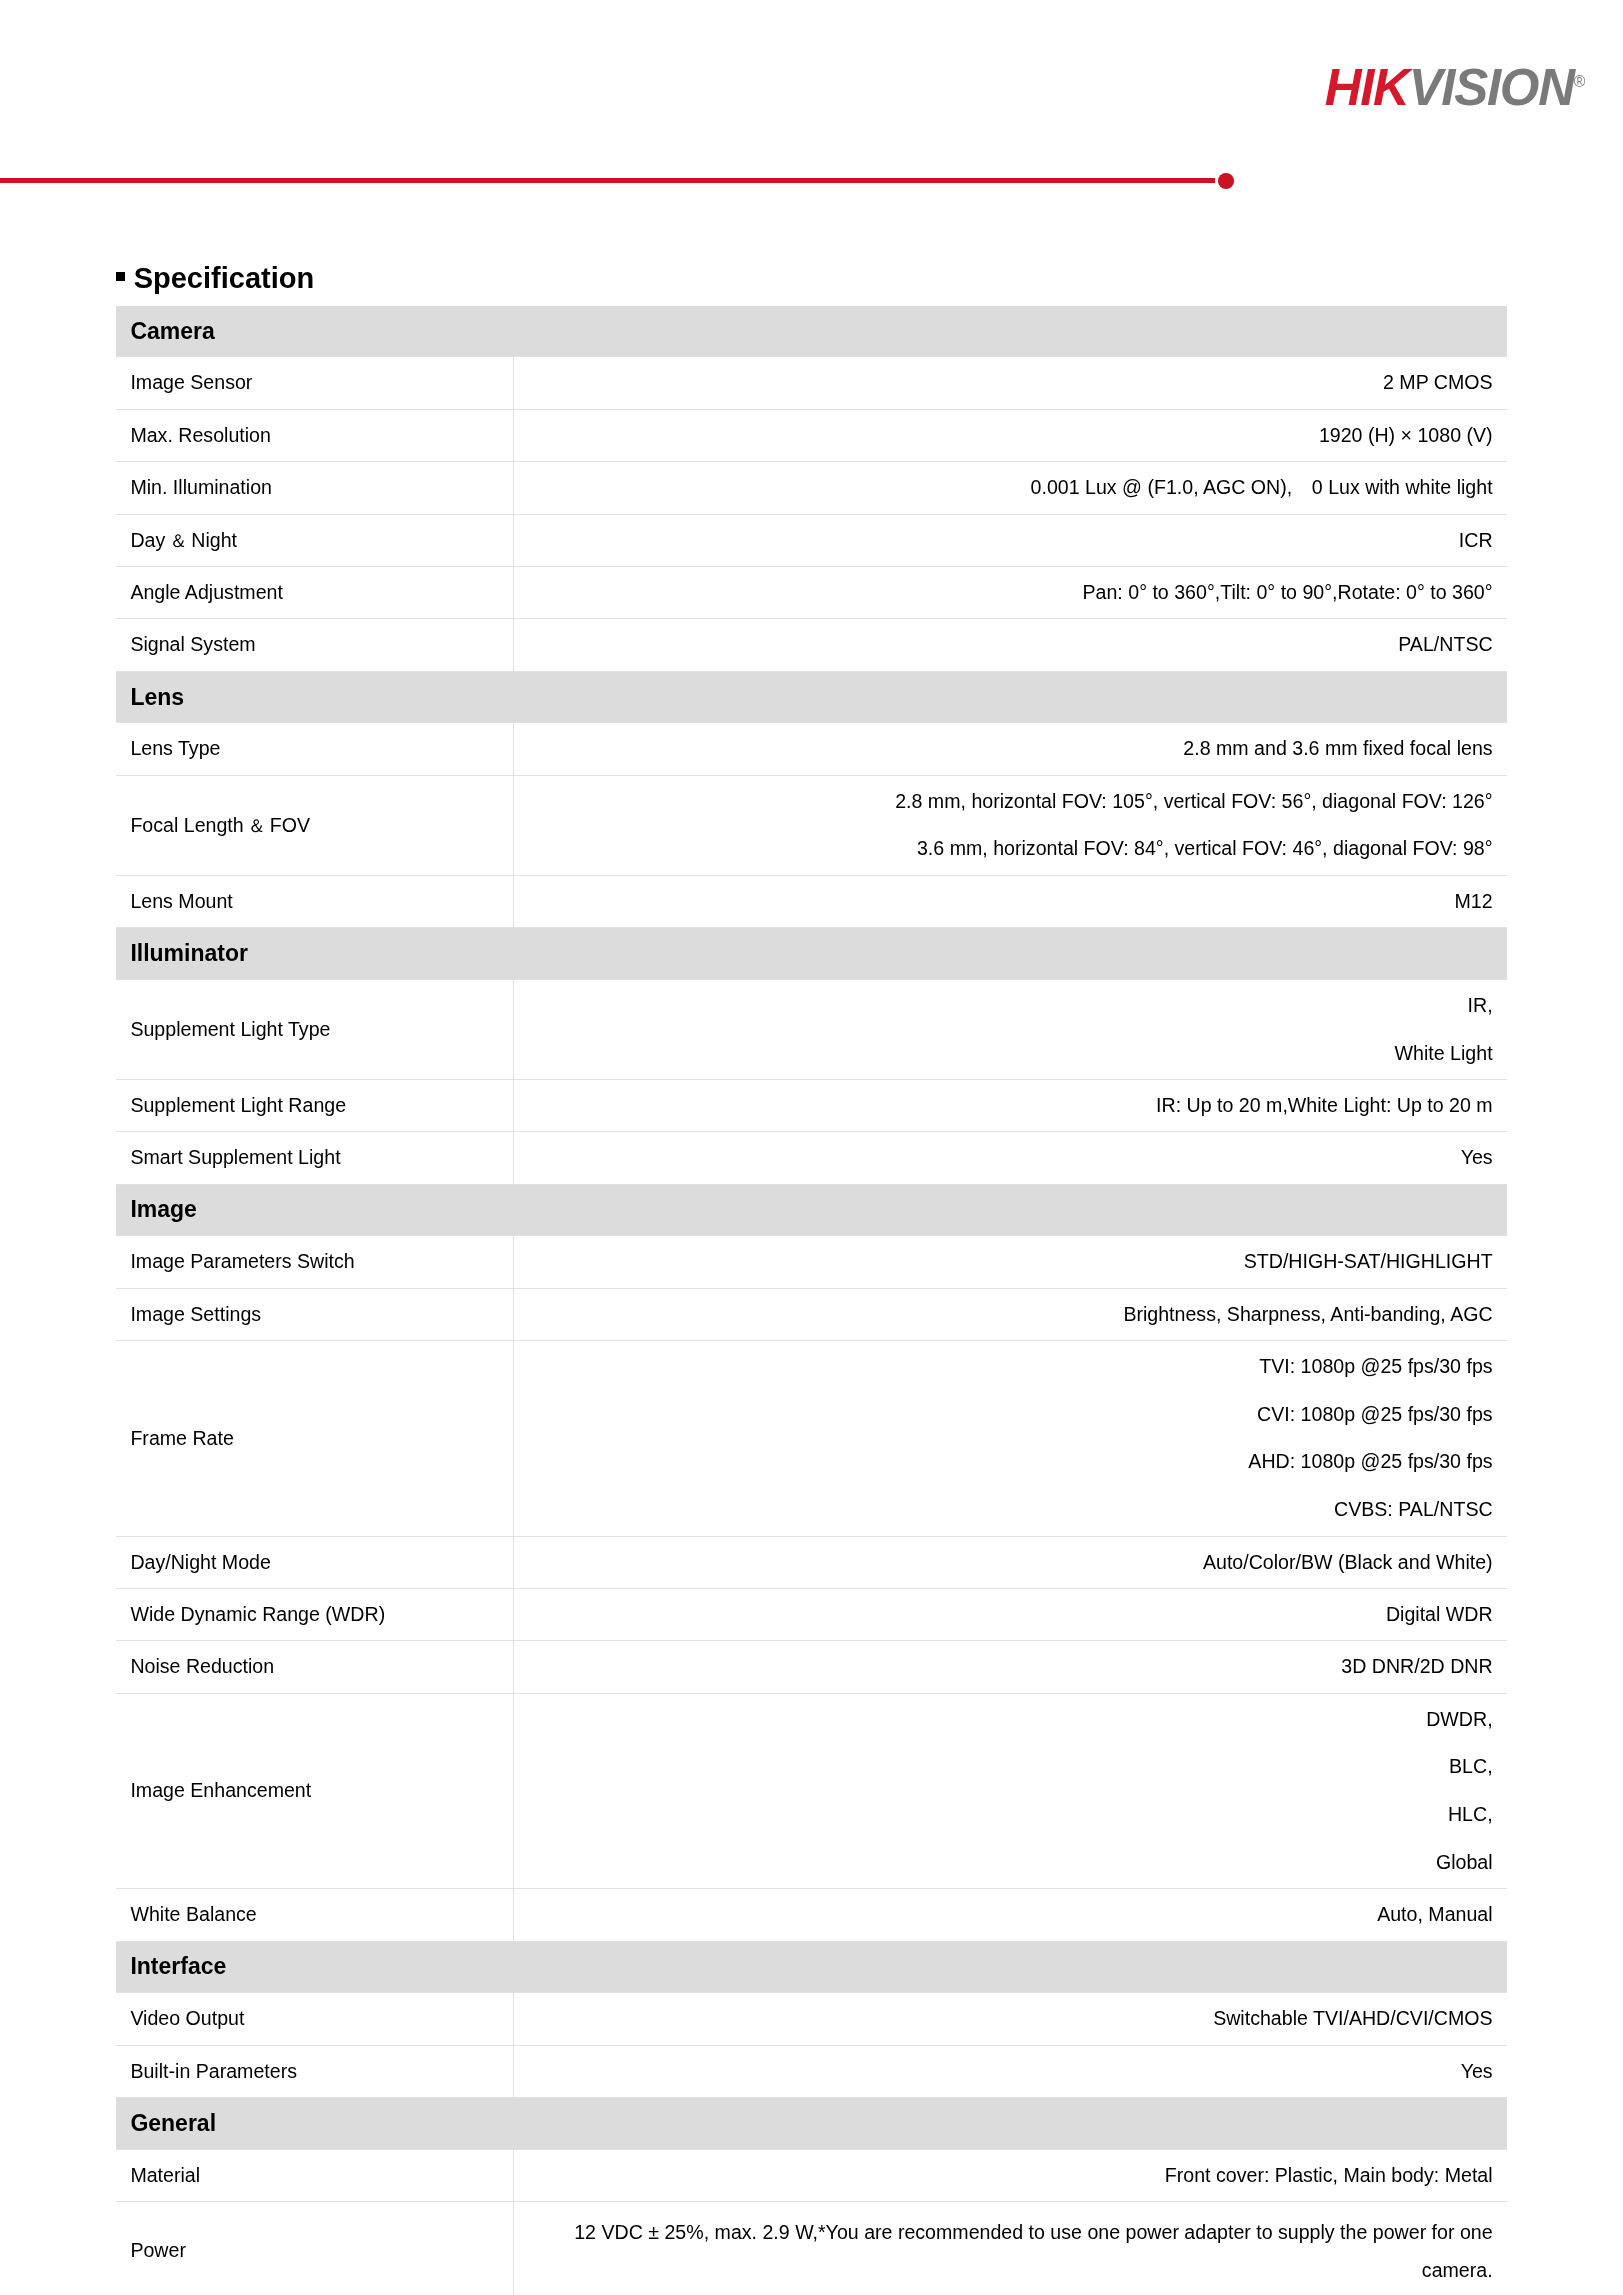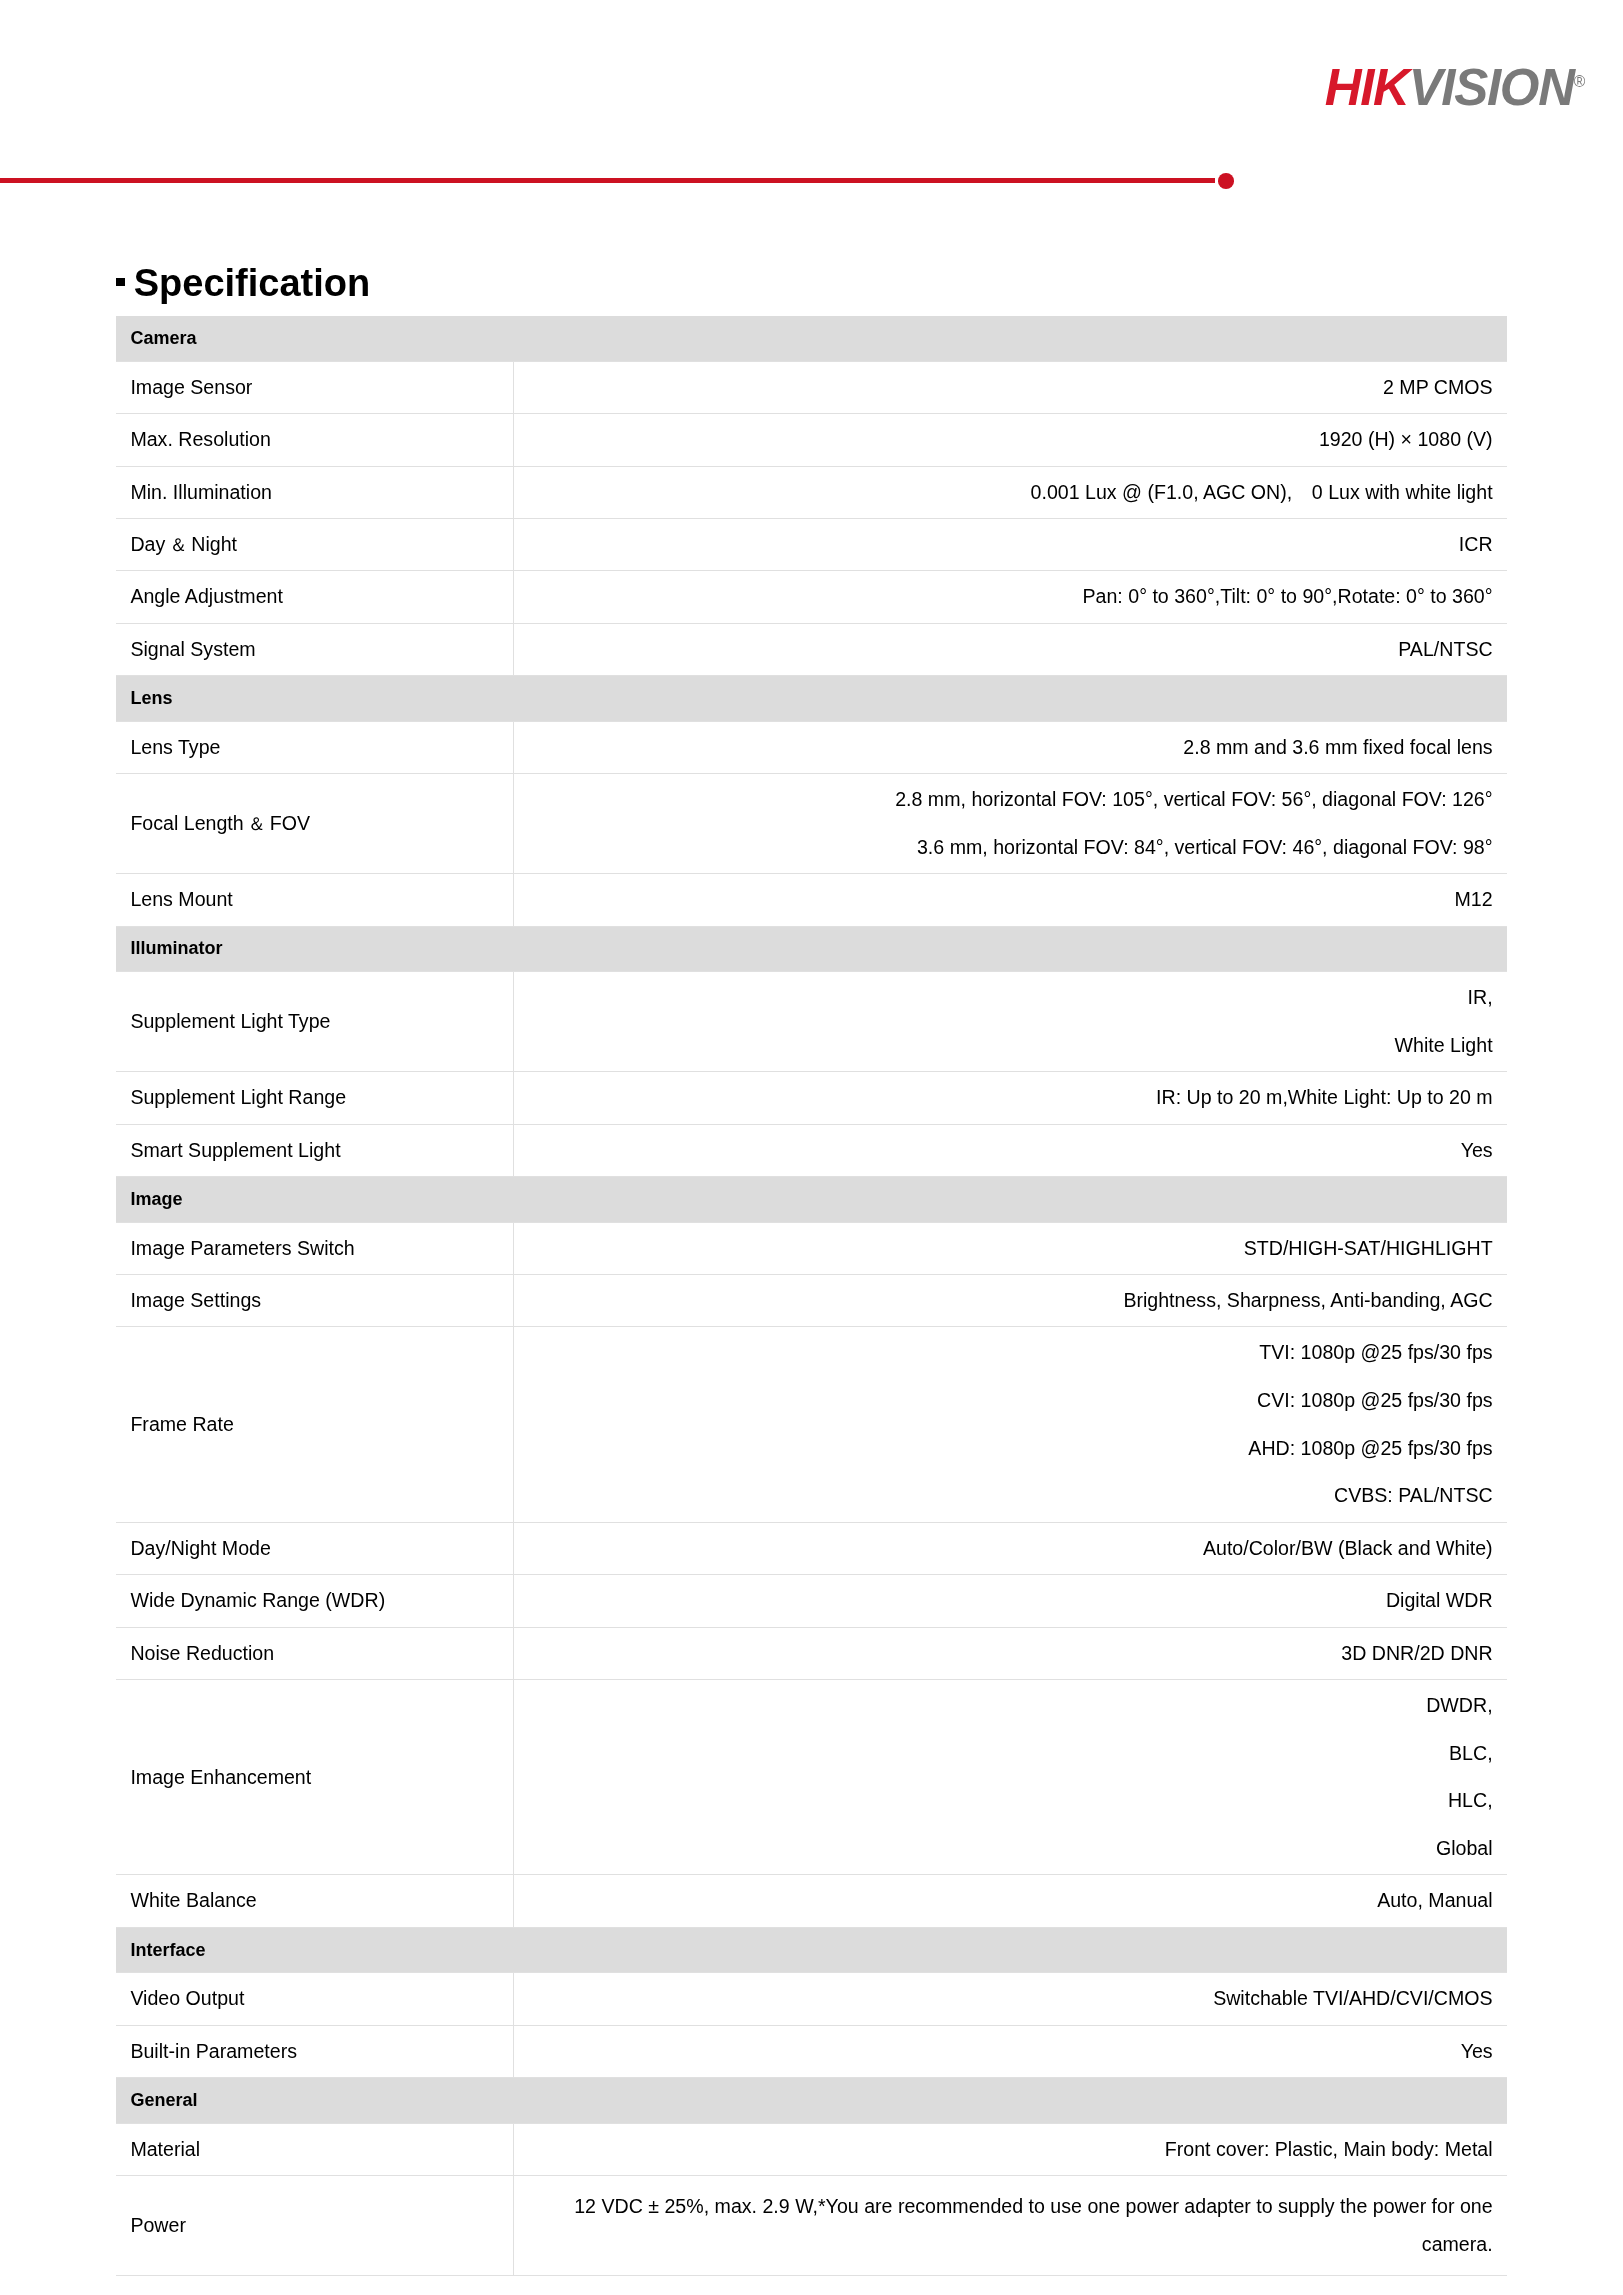--- a/index.html
+++ b/index.html
@@ -72,21 +72,21 @@
 
   
   .content {
     position: absolute;
     left: 116px;
     top: 262px;
     width: 1391px;
   }
 
   .section-title {
-    font-size: 38px;
+    font-size: 29px;
     font-weight: bold;
     line-height: 1.15;
     margin-bottom: 10.5px;
     display: flex;
     align-items: center;
     gap: 9.2px;
   }
   .bullet-square {
     display: inline-block;
     width: 8.5px;
@@ -105,21 +105,21 @@
   }
 
   table.spec col.c-label { width: 397px; }
   table.spec col.c-value { width: 993px; }
 
   table.spec tr.group-row td {
     background: #dcdcdc;
     font-weight: bold;
     padding: 11.8px 14.4px;
     border: none;
-    font-size: 18px;
+    font-size: 23px;
     height: 41px;
   }
 
   table.spec td.label,
   table.spec td.value {
     border: 0.7px solid #e0e0e0;
     padding: 11px 14.4px;
     vertical-align: middle;
     line-height: 1.5;
   }

